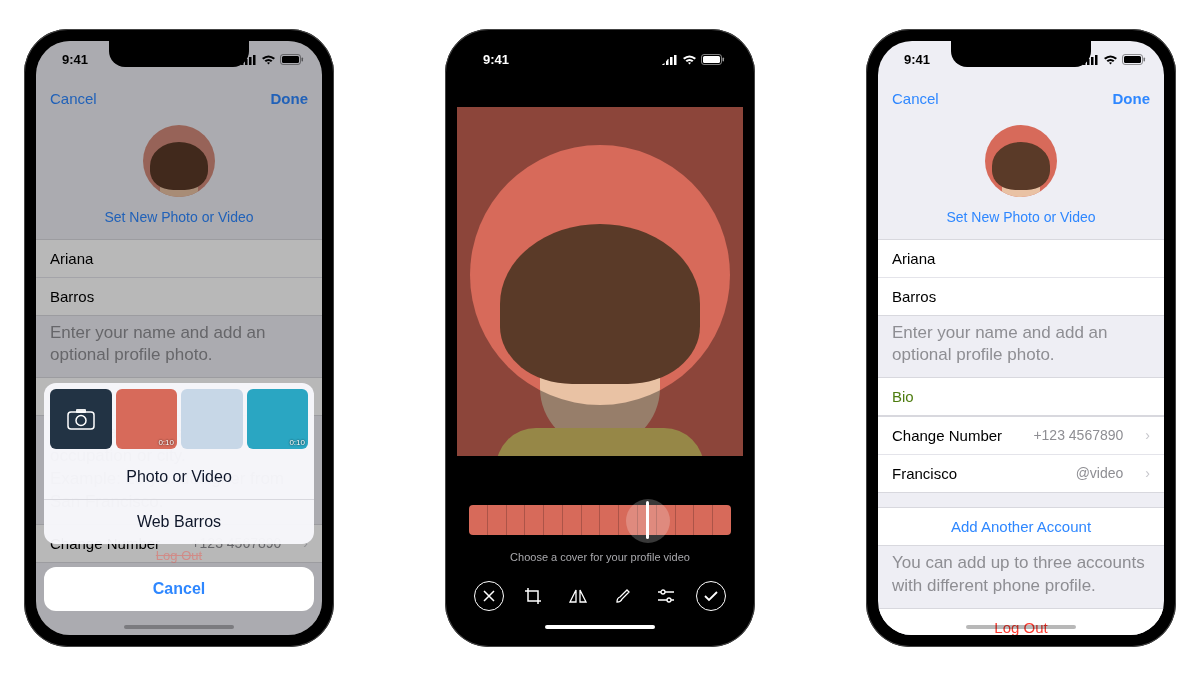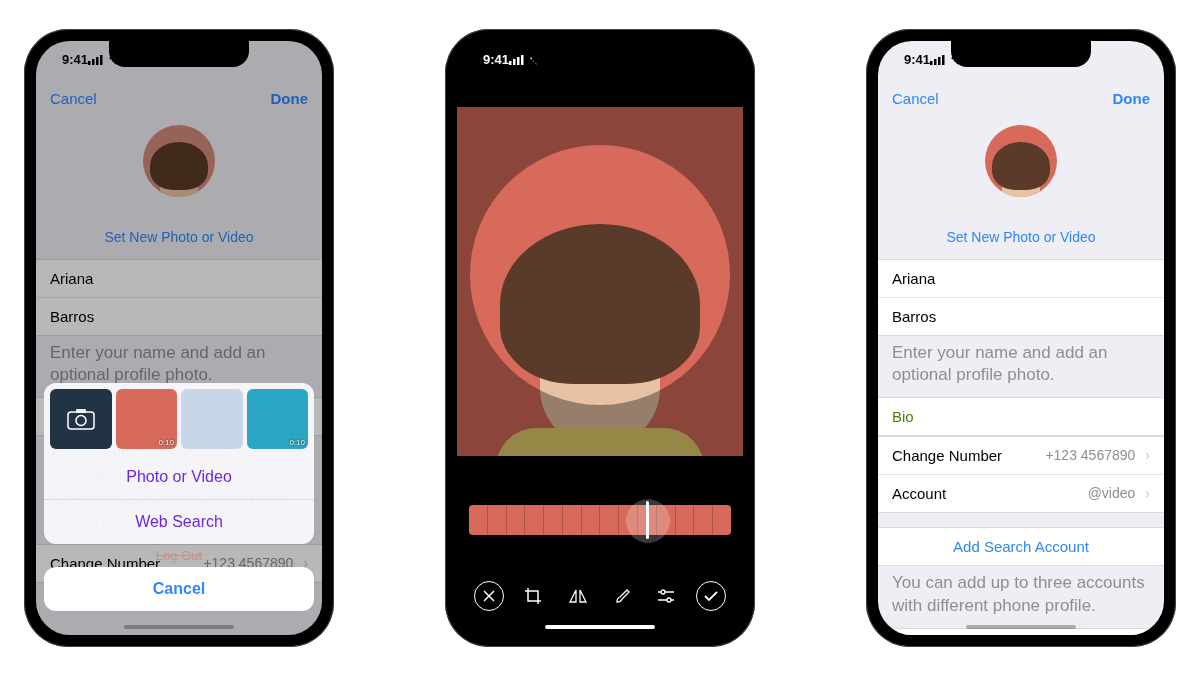--- a/index.html
+++ b/index.html
@@ -33,20 +33,21 @@
     transform: translateX(-50%);
     width: 140px; height: 26px;
     background: #000;
     border-bottom-left-radius: 16px;
     border-bottom-right-radius: 16px;
     z-index: 50;
   }
   .statusbar {
     height: 38px;
     display: flex;
+    justify-content: space-between;
     align-items: center;
     padding: 0 18px 0 26px;
     font-size: 13px;
     font-weight: 600;
     position: relative;
     z-index: 40;
   }
   .dark .statusbar { color: #fff; }
   .statusbar .right { display: flex; gap: 4px; align-items: center; }
   .signal, .wifi, .battery {
@@ -59,21 +60,20 @@
     justify-content: space-between;
     align-items: center;
     padding: 0 14px;
     font-size: 15px;
   }
   .navbar .link { color: #2e87ff; cursor: pointer; }
   .navbar .done { font-weight: 600; }
   .avatar-block {
     display: flex; flex-direction: column; align-items: center;
     padding: 6px 0 14px;
-    gap: 20px;
   }
   .avatar {
     width: 72px; height: 72px; border-radius: 50%;
     background: #d28a7a;
     overflow: hidden;
     position: relative;
   }
   .face {
     position: absolute; left: 50%; top: 52%; transform: translateX(-50%);
     width: 38px; height: 48px;
@@ -96,21 +96,21 @@
   .row {
     padding: 10px 14px;
     font-size: 15px;
     border-bottom: 0.5px solid #e4e4ea;
     display: flex;
     justify-content: space-between;
     align-items: flex-start;
     background: #fff;
   }
   .row:last-child { border-bottom: none; }
-  .row .value { color: #8e8e93; font-size: 14px; display:flex; align-items:center; gap:10px;}
+  .row .value { color: #8e8e93; font-size: 14px; display:flex; align-items:center; gap:22px;}
   .chev { color: #c7c7cc; font-size: 14px; }
   .hint {
     font-size: 17px; color: #8e8e93;
     padding: 6px 14px 10px;
     line-height: 1.35;
   }
   .row.ph { color: #4d7c0f; }
   .overlay {
     position: absolute; inset: 0;
     background: rgba(0,0,0,0.28);
@@ -130,21 +130,21 @@
     flex: 1; height: 60px; border-radius: 6px;
     position: relative; overflow: hidden;
   }
   .thumb.cam { background: #223344; display:flex; align-items:center; justify-content:center;}
   .thumb .dur {
     position: absolute; bottom: 2px; right: 3px;
     font-size: 8px; color: #fff; text-shadow: 0 0 2px #000;
   }
   .sheetrow {
     text-align: center; padding: 13px 0;
-    font-size: 16px; color: #6d28d9;
+    font-size: 16px; color: #0f172a;
     border-top: 0.5px solid #d8d8de;
     cursor: pointer;
   }
   .sheetrow.first { border-top: none; }
   .cancel-sheet {
     background: #fff; border-radius: 12px;
     text-align: center; padding: 13px 0;
     font-size: 16px; font-weight: 600; color: #2e87ff;
     cursor: pointer;
   }
@@ -302,21 +302,21 @@
               <span class="dur">0:10</span>
             </div>
           <div class="thumb" style="background:#c7d7e7">
               <span class="dur"></span>
             </div>
           <div class="thumb" style="background:#2aa6c2">
               <span class="dur">0:10</span>
             </div>
         </div>
         <div class="sheetrow first">Photo or Video</div>
-        <div class="sheetrow">Web Search</div>
+        <div class="sheetrow">Web Barros</div>
       </div>
       <div style="text-align:center;font-size:13px;color:#ff3b30;margin:-4px 0 4px;text-decoration:line-through;opacity:0.35">Log Out</div>
       <div class="cancel-sheet">Cancel</div>
     </div>
     <div class="homebar"></div>
   </div>
 </div>
 
 <div class="phone">
   <div class="screen dark">
@@ -363,20 +363,21 @@
         <div class="f"></div>
         <div class="f"></div>
         <div class="f"></div>
         <div class="f"></div>
         <div class="f"></div>
         <div class="f"></div>
         <div class="f"></div>
     </div>
     <div class="knob"></div>
     <div class="playhead"></div>
+    <div class="cover-hint">Choose a cover for your profile video</div>
     <div class="toolbar">
       <div class="tbtn circlebtn">
           <svg width="12" height="12">
             <path d="M1 1 L11 11 M11 1 L1 11" stroke="#fff" stroke-width="1.5"></path>
           </svg>
         </div>
       <div class="tbtn">
           <svg width="18" height="18">
             <rect x="4" y="4" width="10" height="10" stroke="#fff" stroke-width="1.5" fill="none"></rect>
             <path d="M4 1 V4 M1 4 H4 M14 17 V14 M17 14 H14" stroke="#fff" stroke-width="1.5"></path>
@@ -463,30 +464,30 @@
     </div>
     <div class="list">
       <div class="row">
         <span>Change Number</span>
         <span class="value">
             <span>+123 4567890</span>
             <span class="chev">›</span>
           </span>
       </div>
       <div class="row">
-        <span>Account</span>
+        <span>Francisco</span>
         <span class="value">
             <span>@video</span>
             <span class="chev">›</span>
           </span>
       </div>
     </div>
     <div style="height:14px"></div>
     <div class="list">
-      <div class="row centered-row blue">Add Search Account</div>
+      <div class="row centered-row blue">Add Another Account</div>
     </div>
     <div class="hint">You can add up to three accounts with different phone profile.</div>
     <div class="list">
       <div class="row centered-row red">Log Out</div>
     </div>
     <div class="homebar"></div>
   </div>
 </div>
 
 </body></html>

